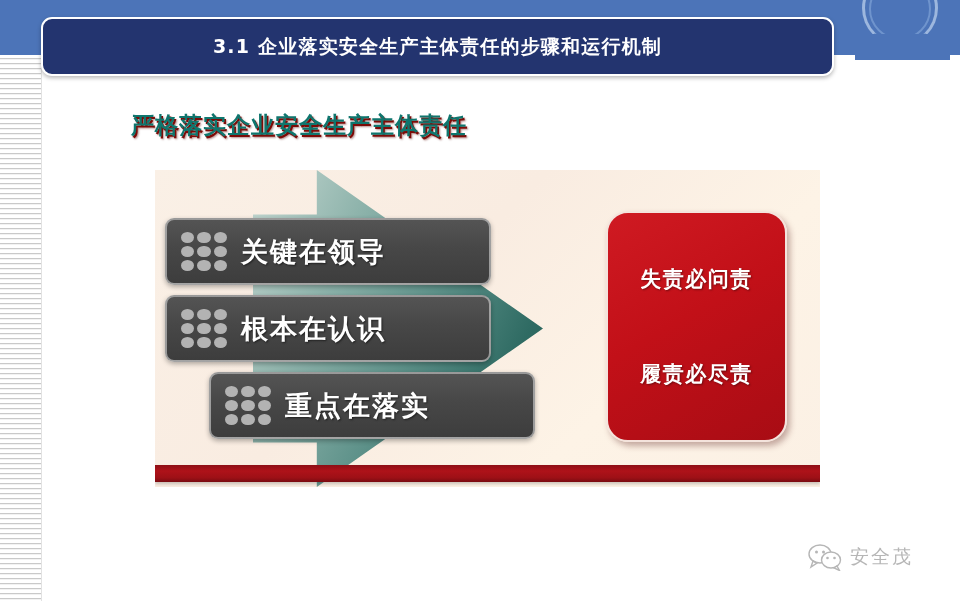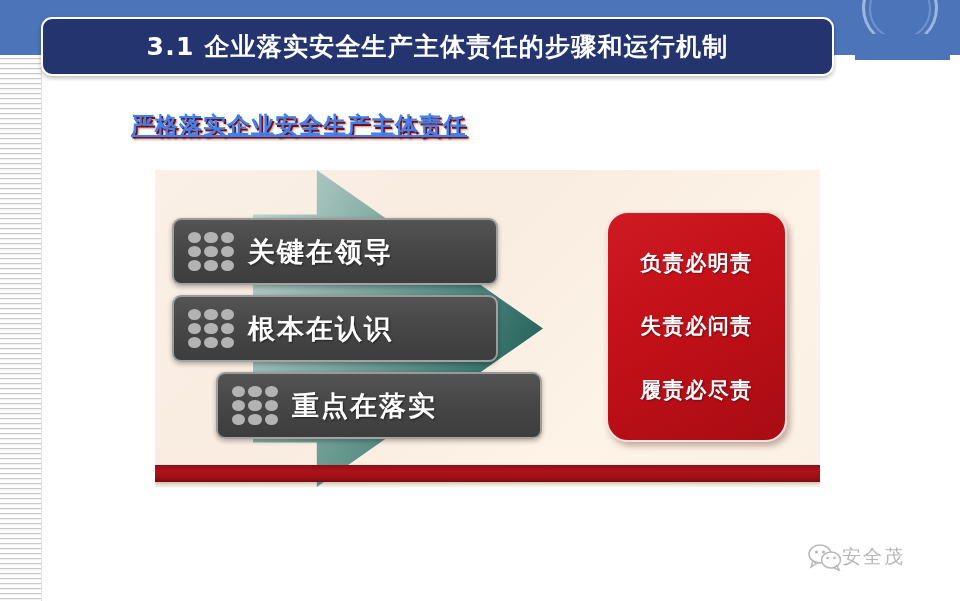--- a/index.html
+++ b/index.html
@@ -101,38 +101,37 @@
     border: 2px solid #ffffff;
     border-radius: 11px;
     box-sizing: border-box;
     box-shadow: 0 2px 4px rgba(0,0,0,0.28);
     display: flex;
     align-items: center;
     justify-content: center;
   }
   .header-title {
     color: #ffffff;
-    font-size: 25px;
+    font-size: 19px;
     font-weight: bold;
     letter-spacing: 1.2px;
     white-space: nowrap;
   }
 
   
   .section-heading {
     position: absolute;
     left: 131px;
     top: 110px;
     font-size: 23px;
     font-weight: bold;
-    color: #3b82f6;
+    color: #0f766e;
     letter-spacing: 1px;
     white-space: nowrap;
     text-shadow: 1.5px 1.5px 0 #7d0b07, 2.5px 2.5px 2px rgba(90,8,5,0.45);
-    text-decoration: underline;
   }
 
   
   .diagram {
     position: absolute;
     left: 155px;
     top: 170px;
     width: 665px;
     height: 317px;
     background: linear-gradient(135deg, #faf0e6 0%, #f9ece1 40%, #fdf3e6 70%, #fbf0e4 100%);
@@ -146,21 +145,21 @@
     top: 0px;
     width: 290px;
     height: 317px;
     clip-path: polygon(0% 14%, 22% 14%, 22% 0%, 100% 50%, 22% 100%, 22% 86%, 0% 86%);
     background: linear-gradient(115deg, #c7d9d3 0%, #8fb4ac 28%, #5d9189 55%, #2f6b63 80%, #1f5a52 100%);
   }
 
   
   .bar {
     position: absolute;
-    left: 17px;
+    left: 10px;
     width: 326px;
     height: 67px;
     background: linear-gradient(to bottom, #545454 0%, #474747 45%, #3d3d3d 100%);
     border-radius: 9px;
     border: 2px solid rgba(230,230,230,0.55);
     box-sizing: border-box;
     display: flex;
     align-items: center;
     box-shadow: 0 2px 5px rgba(0,0,0,0.3);
   }
@@ -232,21 +231,21 @@
     box-shadow: 0 2px 3px rgba(0,0,0,0.2);
   }
 
   
   .watermark {
     position: absolute;
     left: 808px;
     top: 543px;
     display: flex;
     align-items: center;
-    gap: 0;
+    gap: 8px;
     opacity: 0.72;
   }
   .wechat-icon {
     width: 34px;
     height: 28px;
     position: relative;
     flex: 0 0 auto;
   }
   .wechat-icon svg { display: block; }
   .watermark-text {
@@ -319,21 +318,20 @@
           <i></i>
           <i></i>
           <i></i>
           <i></i>
           <i></i>
       </div>
       <div class="bar-label">重点在落实</div>
     </div>
 
     <div class="redbox">
-      <div class="redbox-line">负责必明责</div>
       <div class="redbox-line">失责必问责</div>
       <div class="redbox-line">履责必尽责</div>
     </div>
 
     <div class="redbar"></div>
   </div>
 
   <div class="watermark">
     <span class="wechat-icon">
       <svg viewBox="0 0 34 28" width="34" height="28">

